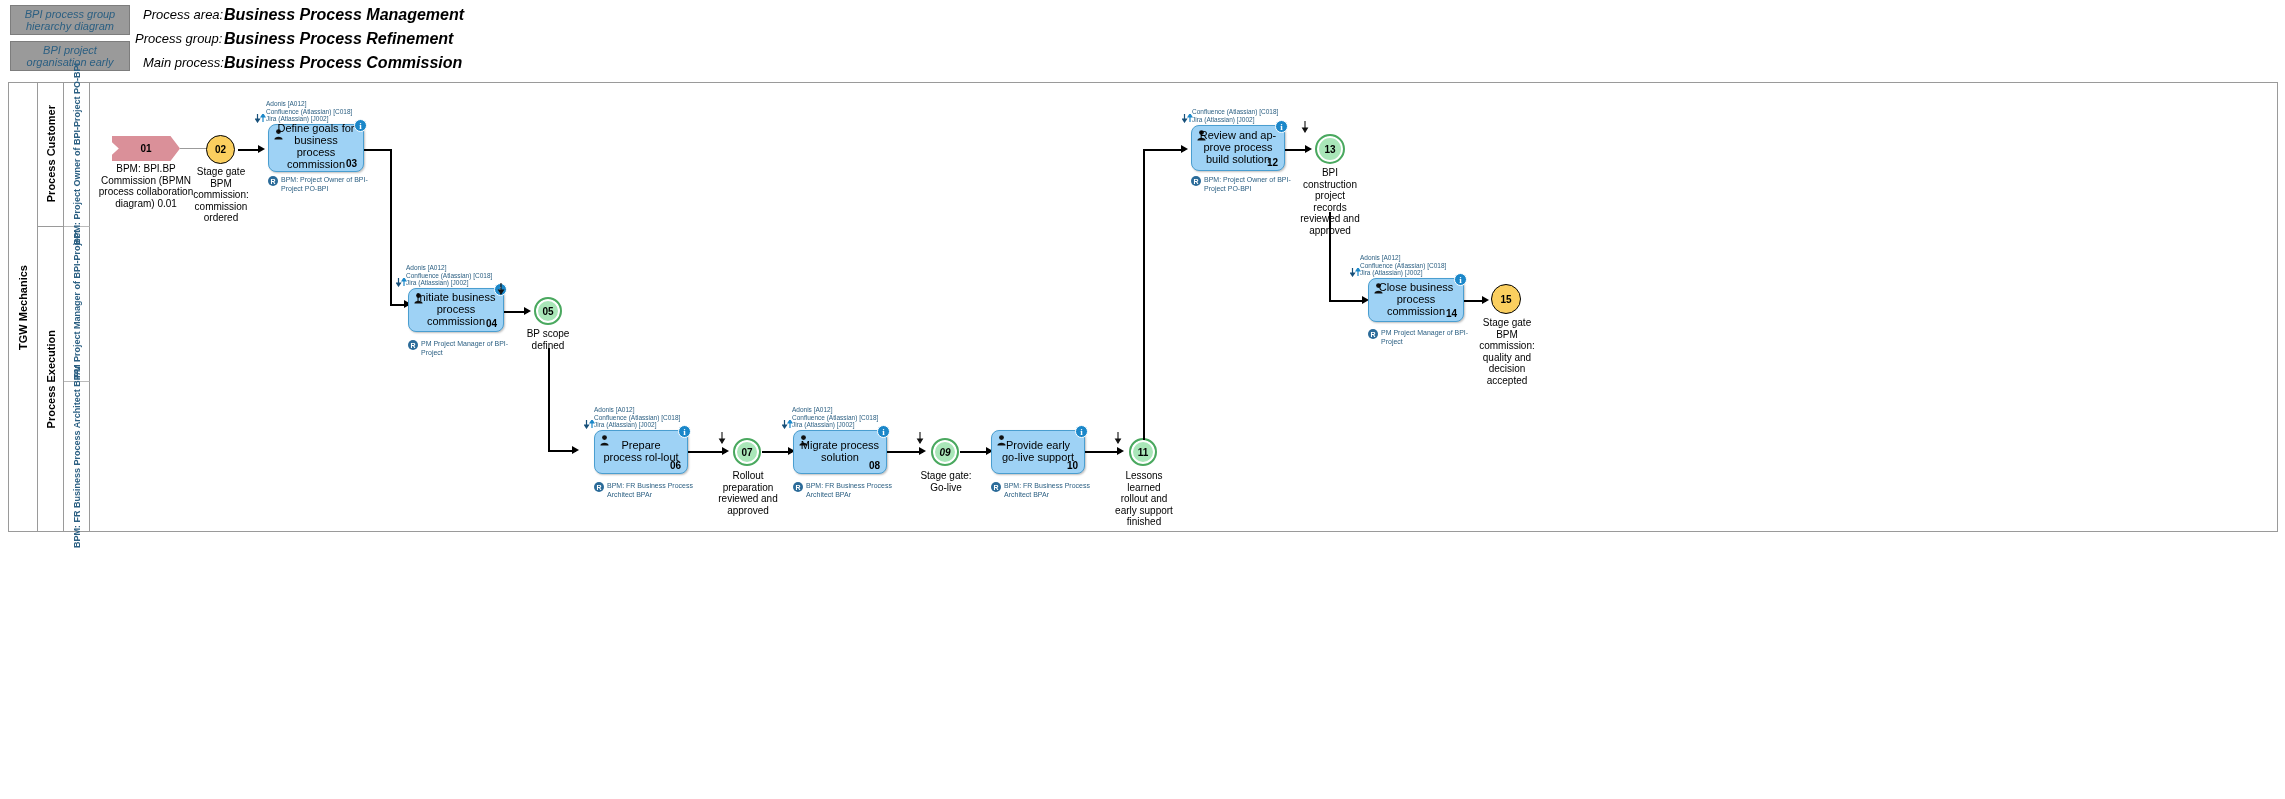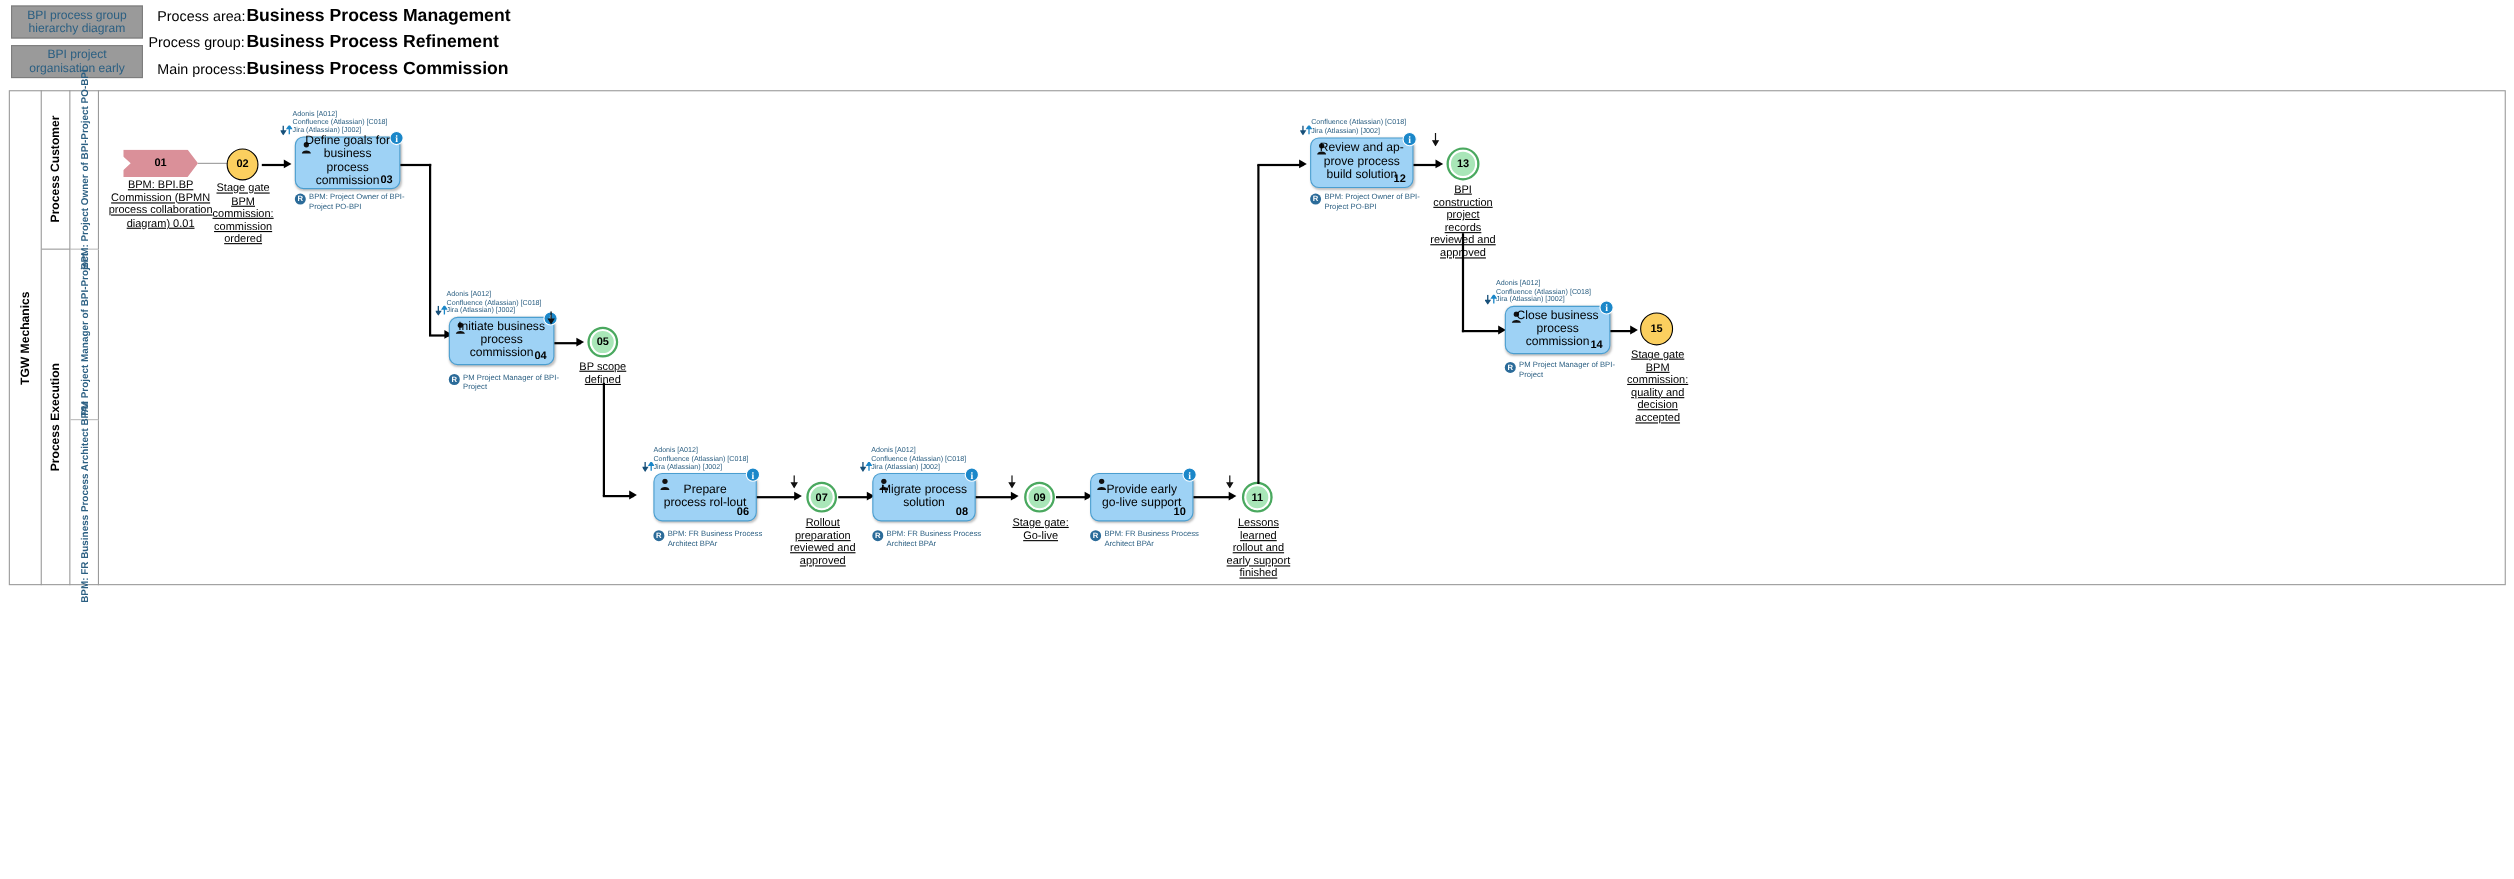--- a/index.html
+++ b/index.html
@@ -6,21 +6,21 @@
   html,body { margin:0; padding:0; }
   body {
     width:2285px; height:799px;
     background:#ffffff;
     font-family:"Liberation Sans", sans-serif;
     color:#000;
     overflow:hidden;
     position:relative;
   }
   
-  #header { position:absolute; left:0; top:0; width:2064px; height:80px; }
+  #header { position:absolute; left:0; top:0; width:2064px; height:80px;font-style:italic; }
   .hdr-btn {
     position:absolute;
     background:#9a9a9a;
     border:1px solid #7d7d7d;
     color:#2b5f82;
     font-size:11px;
     line-height:12px;
     text-align:center;
     display:flex; align-items:center; justify-content:center;
     padding:2px 4px;
@@ -98,21 +98,21 @@
 
   
   .ev { position:absolute; border-radius:50%; display:flex; align-items:center; justify-content:center;
         font-size:10px; font-weight:bold; color:#000;text-align:center; }
   .ev-start-gate { background:#fbcf5f; border:1.5px solid #000; }
   .ev-end {
     background:#a9e6b8; border:2px solid #4aa85f;
     box-shadow: inset 0 0 0 2px #ffffff, inset 0 0 0 4px #a9e6b8;
   }
   .ev-caption {
-    position:absolute; text-align:center; font-size:10px; line-height:11.5px; color:#000;text-decoration:underline;
+    position:absolute; text-align:center; font-size:10px; line-height:11.5px; color:#000;
   }
   .ev-stem { position:absolute; width:8px; height:12px; }
 
   
   .chev {
     position:absolute; background:#da9099;
     display:flex; align-items:center; justify-content:center;
     font-size:10px; font-weight:bold; color:#000;
     clip-path: polygon(0 0, 86% 0, 100% 50%, 86% 100%, 0 100%, 0 75%, 10% 50%, 0 25%);
   }
@@ -322,21 +322,21 @@
     <span>R</span>
   </div>
 <div class="role-ann" style="left:806px; top:482px; width:95px;">BPM: FR Business Process Architect BPAr</div>
 
 <div class="conn" style="left:887px; top:451px; width:36px; height:1.5px;"></div>
 <div class="ahead" style="left:919px; top:447px;"></div>
 <svg class="ev-stem" style="left:916px; top:432px;" viewBox="0 0 8 12">
   <path d="M4 0 L4 8 M1.6 7 L4 11 L6.4 7 Z" fill="#111" stroke="#111" stroke-width="1.1"></path>
 </svg>
 
-<div class="ev ev-end" style="left:931px; top:438px; width:28px; height:28px;">
+<div class="ev ev-end" style="left:931px; top:438px; width:28px; height:28px;font-style:italic;">
   <span>09</span>
 </div>
 <div class="ev-caption" style="left:915px; top:470px; width:62px;">Stage gate: Go-live</div>
 
 <div class="conn" style="left:960px; top:451px; width:30px; height:1.5px;"></div>
 <div class="ahead" style="left:986px; top:447px;"></div>
 
 <div class="task" style="left:991px; top:430px; width:94px; height:44px;">
   <svg class="person-icon" viewBox="0 0 9 11">
     <circle cx="4.5" cy="2.6" r="2.4" fill="#111"></circle>

